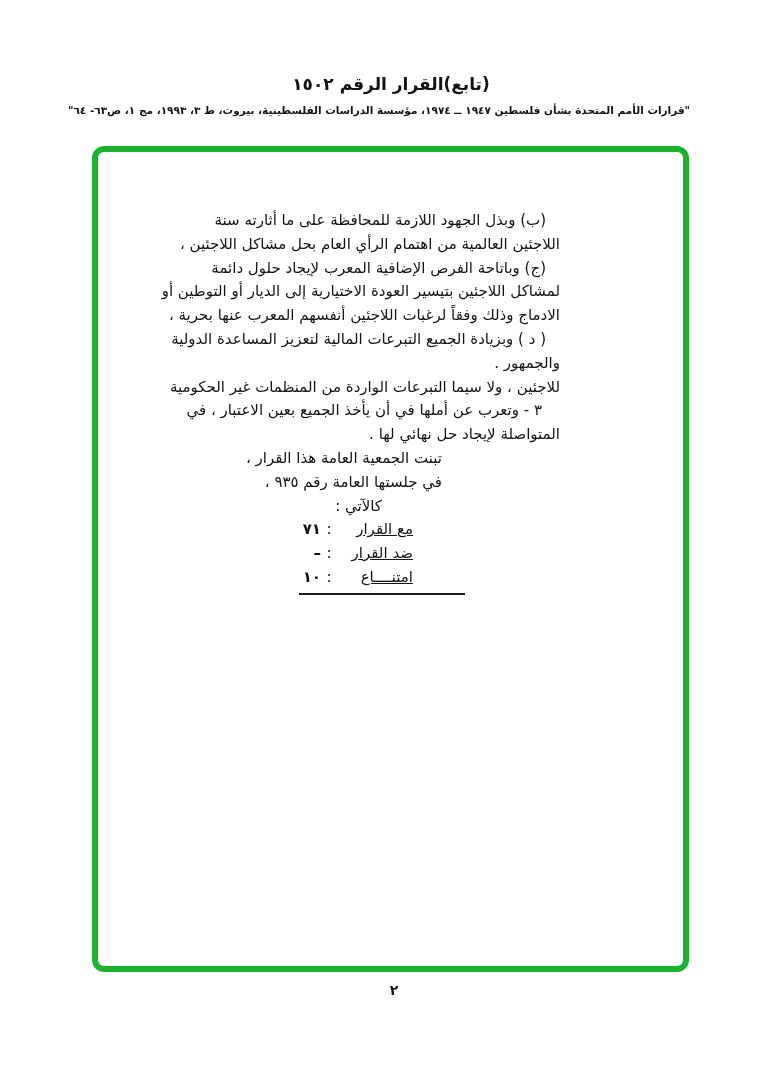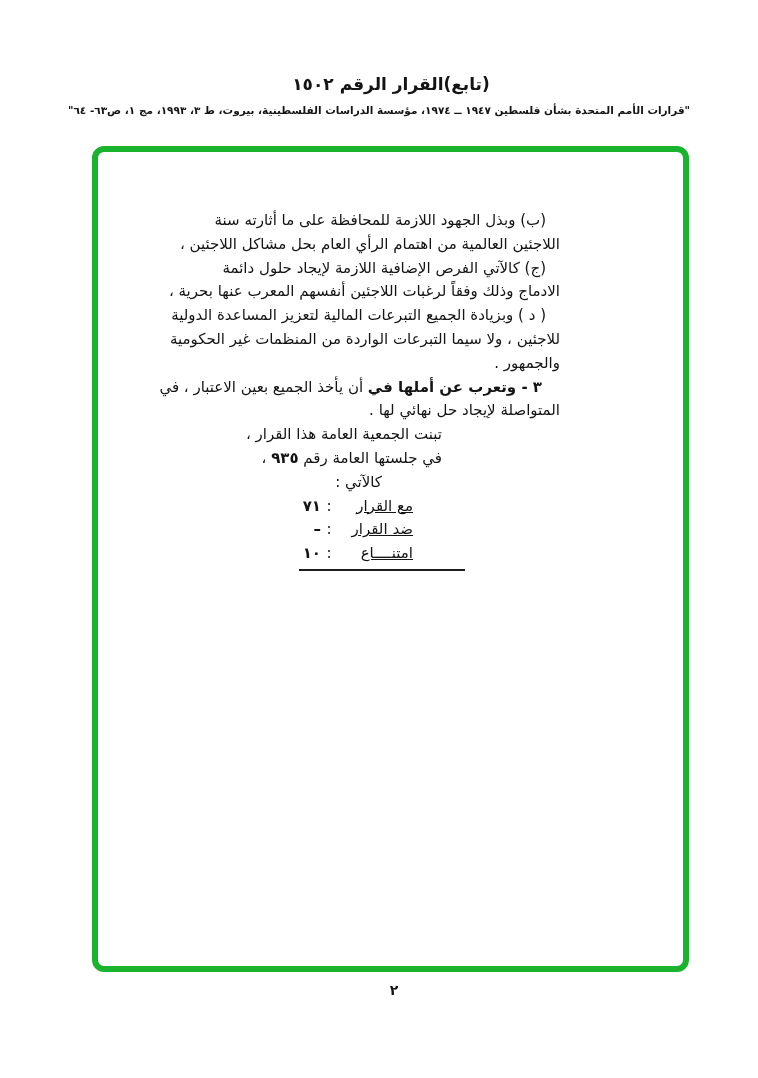--- a/index.html
+++ b/index.html
@@ -45,21 +45,21 @@
   }
   .line {
     height: 23.8px; line-height: 23.8px;
     white-space: nowrap;
     margin-left: 28px;
   }
   .indent-sm     { padding-right: 14px; }
   .indent-p3     { padding-right: 18px; }
   .indent-adopt  { padding-right: 118px; }
   .indent-kalati { padding-right: 178px; text-align: right; }
-  .bold { font-weight: bold; }
+  .bold { font-weight: normal; }
 
   .vote-line {
     display: flex; align-items: center;
     padding-right: 147px;
     height: 23.8px; line-height: 23.8px;
     white-space: nowrap;
   }
   .vote-label { width: 76px; text-decoration: underline; }
   .vote-colon { width: 16px; text-align: center; }
   .vote-value { font-weight: 600; }
@@ -85,26 +85,27 @@
   <div class="title">(تابع)القرار الرقم ١٥٠٢</div>
   <div class="source">"قرارات الأمم المتحدة بشأن فلسطين ١٩٤٧ ــ ١٩٧٤، مؤسسة الدراسات الفلسطينية، بيروت، ط ٣، ١٩٩٣، مج ١، ص٦٣- ٦٤"</div>
 
   <div class="green-box"></div>
 
   <div class="text-block">
 
     <div class="line indent-sm">(ب) وبذل الجهود اللازمة للمحافظة على ما أثارته سنة</div>
     <div class="line">اللاجئين العالمية من اهتمام الرأي العام بحل مشاكل اللاجئين ،</div>
 
-    <div class="line indent-sm">(ج) كالآتي الفرص الإضافية اللازمة لإيجاد حلول دائمة</div>
+    <div class="line indent-sm">(ج) وباتاحة الفرص الإضافية المعرب لإيجاد حلول دائمة</div>
+    <div class="line">لمشاكل اللاجئين بتيسير العودة الاختيارية إلى الديار أو التوطين أو</div>
     <div class="line">الادماج وذلك وفقاً لرغبات اللاجئين أنفسهم المعرب عنها بحرية ،</div>
 
     <div class="line indent-sm">( د ) وبزيادة الجميع التبرعات المالية لتعزيز المساعدة الدولية</div>
+    <div class="line">والجمهور .</div>
     <div class="line">للاجئين ، ولا سيما التبرعات الواردة من المنظمات غير الحكومية</div>
-    <div class="line">والجمهور .</div>
 
     <div class="line indent-p3"><span class="bold">٣ - وتعرب عن أملها في</span><span> أن يأخذ الجميع بعين الاعتبار ، في</span></div>
     <div class="line">المتواصلة لإيجاد حل نهائي لها .</div>
 
     <div class="line indent-adopt">تبنت الجمعية العامة هذا القرار ،</div>
     <div class="line indent-adopt"><span>في جلستها العامة رقم </span><span class="bold">٩٣٥</span><span> ،</span></div>
     <div class="line indent-kalati">كالآتي :</div>
 
     <div class="vote-line">
       <span class="vote-label">مع القرار</span>

